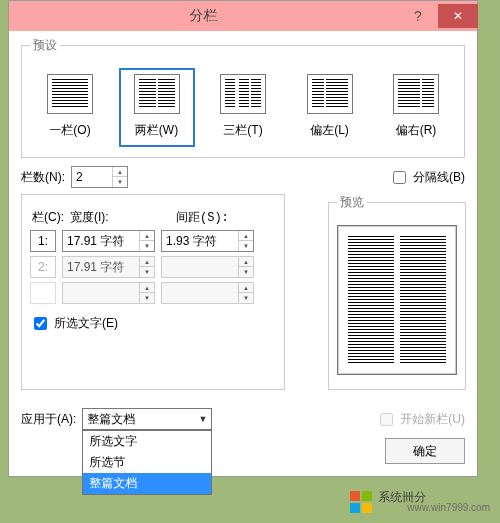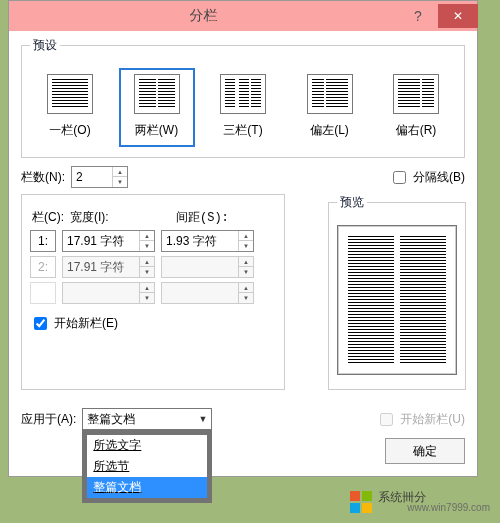--- a/index.html
+++ b/index.html
@@ -4,21 +4,21 @@
 <style>
   * { box-sizing: border-box; font-family: "Microsoft YaHei", "SimSun", sans-serif; font-size: 12px; }
   body { margin: 0; background: #a0b87a; width: 500px; height: 523px; position: relative; }
   .dialog { position: absolute; left: 8px; top: 0; width: 470px; background: #fff; border: 1px solid #999; }
   .titlebar { height: 30px; background: #fca5a5; display: flex; align-items: center; }
   .titlebar .title { flex: 1; text-align: center; color: #444; font-size: 14px; }
   .titlebar .help { width: 40px; text-align: center; color: #555; font-size: 14px; }
   .titlebar .close { width: 40px; height: 24px; background: #c75050; color: #fff; display: flex; align-items: center; justify-content: center; margin-right: -1px; }
   .content { padding: 6px 12px 12px 12px; }
   fieldset { border: 1px solid #ccc; margin: 0 0 8px 0; padding: 8px; }
-  legend { color: #0f172a; padding: 0 3px; }
+  legend { color: #737373; padding: 0 3px; }
   .presets-row { display: flex; gap: 4px; justify-content: space-between; padding: 6px 2px 2px 2px; }
   .preset { width: 76px; text-align: center; cursor: pointer; padding: 4px 2px 6px 2px; border: 2px solid transparent; }
   .preset.selected { border: 2px solid #2a7bd9; }
   .preset .picon { width: 46px; height: 40px; margin: 0 auto 8px auto; border: 1px solid #777; background: #fff; position: relative; }
   .picon .col { position: absolute; top: 4px; bottom: 4px; background: repeating-linear-gradient(#000 0, #000 1px, #fff 1px, #fff 3px); }
   .picon.one .col { left: 4px; right: 4px; }
   .picon.two .col.c1 { left: 4px; width: 17px; }
   .picon.two .col.c2 { right: 4px; width: 17px; }
   .picon.three .col { width: 10px; }
   .picon.three .c1 { left: 4px; } .picon.three .c2 { left: 18px; } .picon.three .c3 { right: 4px; }
@@ -42,21 +42,21 @@
   .preview-box { width: 120px; height: 150px; border: 1px solid #777; box-shadow: inset 1px 1px 0 #ccc, inset -1px -1px 0 #ccc; margin: 6px auto; padding: 10px; background: #fff; display: flex; gap: 6px; }
   .preview-box .pcol { flex: 1; background: repeating-linear-gradient(#000 0, #000 1px, #fff 1px, #fff 3px); }
   .col-headers { display: flex; gap: 4px; margin: 6px 0 4px 2px; }
   .col-headers span:nth-child(1){ width: 34px; } .col-headers span:nth-child(2){ width: 102px; } .col-headers span:nth-child(3){ width: 100px; font-family: Liberation Mono, monospace; }
   .col-row { display: flex; gap: 6px; margin: 4px 0; align-items: center; }
   .col-row .rowlabel { width: 26px; height: 22px; border: 1px solid #888; display: flex; align-items: center; justify-content: center; }
   .col-row.disabled .rowlabel { border-color: #ccc; color: #aaa; }
   .dropdown-wrap { position: relative; display: inline-block; }
   .dropdown-btn { width: 130px; height: 22px; border: 1px solid #777; background: #fff; display: flex; align-items: center; padding: 0 4px; justify-content: space-between; }
   .dropdown-btn .arrow { font-size: 9px; color: #333; }
-  .dropdown-list { position: absolute; left: 0; top: 22px; width: 130px; border: 5px solid #737373; background: #fff; z-index: 20; text-decoration: underline; }
+  .dropdown-list { position: absolute; left: 0; top: 22px; width: 130px; border: 1px solid #737373; background: #fff; z-index: 20; }
   .dropdown-list .opt { padding: 2px 6px; }
   .dropdown-list .opt.sel { background: #2e90ff; color: #fff; }
   .btnbar { display: flex; justify-content: flex-end; gap: 10px; margin-top: 8px; }
   .btn { width: 80px; height: 26px; border: 1px solid #999; background: #f5f5f5; display: flex; align-items: center; justify-content: center; }
   .watermark { position: absolute; right: 10px; bottom: 10px; display: flex; align-items: center; gap: 6px; font-size: 14px; color: #333; opacity: 0.9; }
   .ms-logo { display: grid; grid-template-columns: 10px 10px; grid-template-rows: 10px 10px; gap: 2px; }
   .ms-logo span:nth-child(1){background:#f25022;} .ms-logo span:nth-child(2){background:#7fba00;}
   .ms-logo span:nth-child(3){background:#00a4ef;} .ms-logo span:nth-child(4){background:#ffb900;}
   .wm-text { line-height: 1; }
   .wm-text .site { font-size: 10px; color: #666; margin-left: 29px; }
@@ -188,21 +188,21 @@
                 <span class="btns">
                   <span>▲</span>
                   <span>▼</span>
                 </span>
               </span>
             </div>
           </div>
         <div style="height:6px"></div>
         <label class="chk">
           <input type="checkbox" checked="" style="">
-          <span>开始新栏(E)</span>
+          <span>所选文字(E)</span>
         </label>
       </fieldset>
 
       <fieldset style="width:150px;margin-left:33px;">
         <legend>预览</legend>
         <div class="preview-box">
           <div class="pcol"></div>
           <div class="pcol"></div>
         </div>
       </fieldset>

